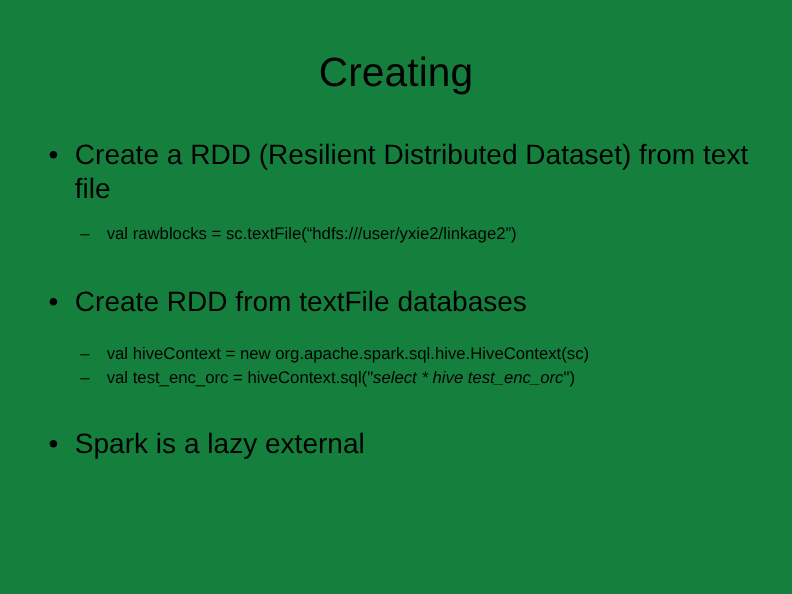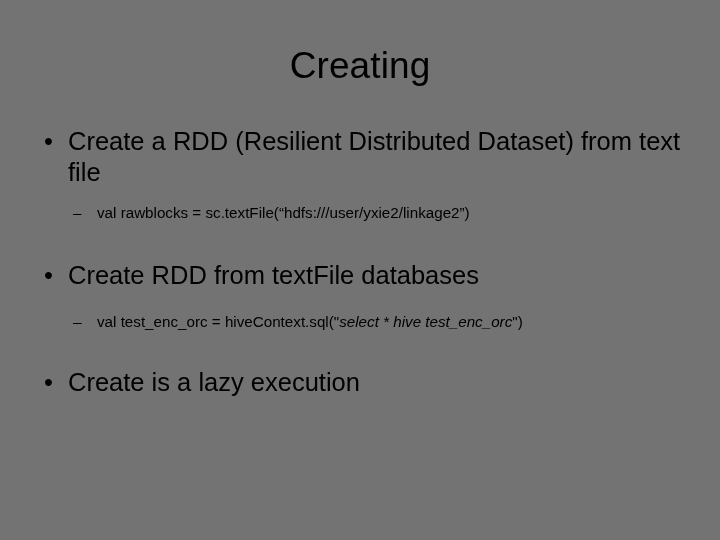--- a/index.html
+++ b/index.html
@@ -12,21 +12,21 @@
     background: #ffffff;
     font-family: "Liberation Sans", sans-serif;
     color: #000000;
     overflow: hidden;
   }
 
   .slide {
     position: relative;
     width: 720px;
     height: 540px;
-    background: #737373;
+    background: #15803d;
   }
 
   
   .slide-title {
     position: absolute;
     left: 0;
     top: 44px;
     width: 720px;
     text-align: center;
     font-size: 37px;
@@ -114,28 +114,29 @@
 
     <div class="lvl1">
       <span class="marker">•</span>
       <span>Create RDD from textFile databases</span>
     </div>
 
     <div class="gap-after-b2"></div>
 
     <div class="lvl2">
       <span class="marker">–</span>
+      <span class="nowrap">val hiveContext = new org.apache.spark.sql.hive.HiveContext(sc)</span>
     </div>
 
     <div class="lvl2">
       <span class="marker">–</span>
       <span class="nowrap"><span>val test_enc_orc = hiveContext.sql("</span><span class="it">select * hive test_enc_orc</span><span>")</span></span>
     </div>
 
     <div class="gap-before-b3"></div>
 
     <div class="lvl1">
       <span class="marker">•</span>
-      <span>Create is a lazy execution</span>
+      <span>Spark is a lazy external</span>
     </div>
 
   </div>
 </div>
 
 </body></html>

